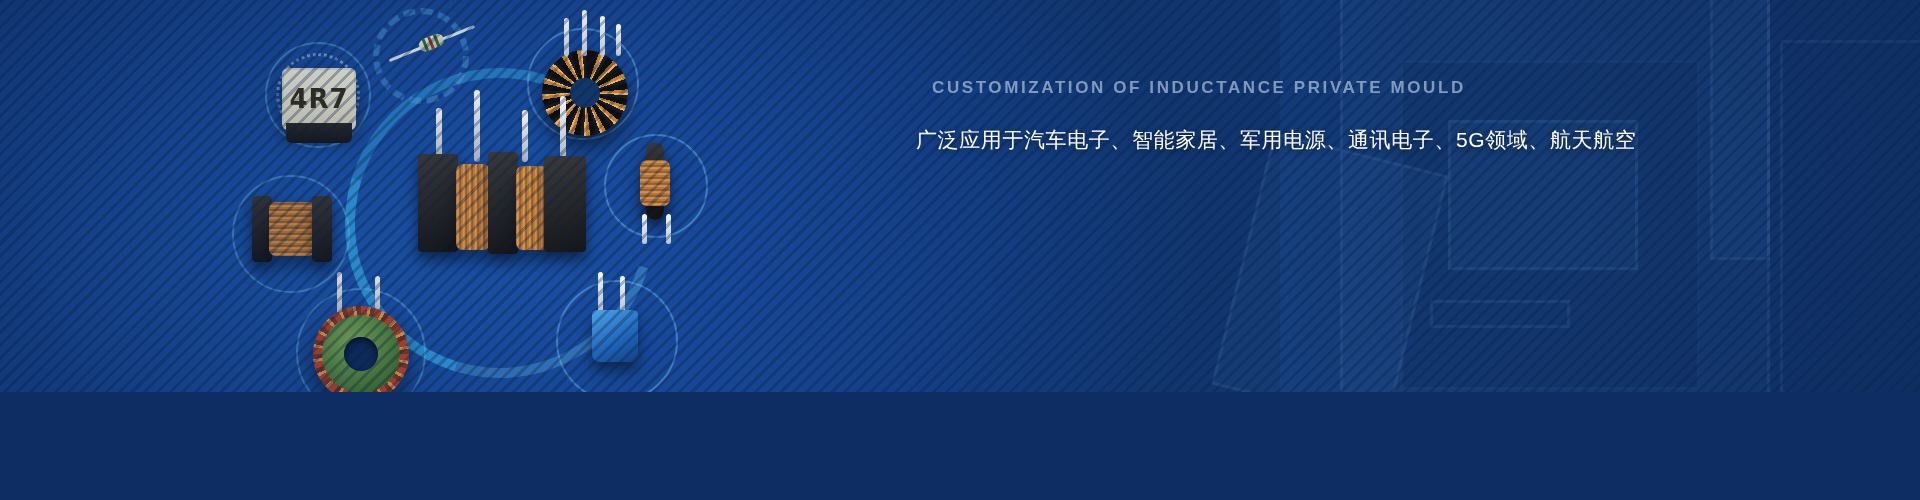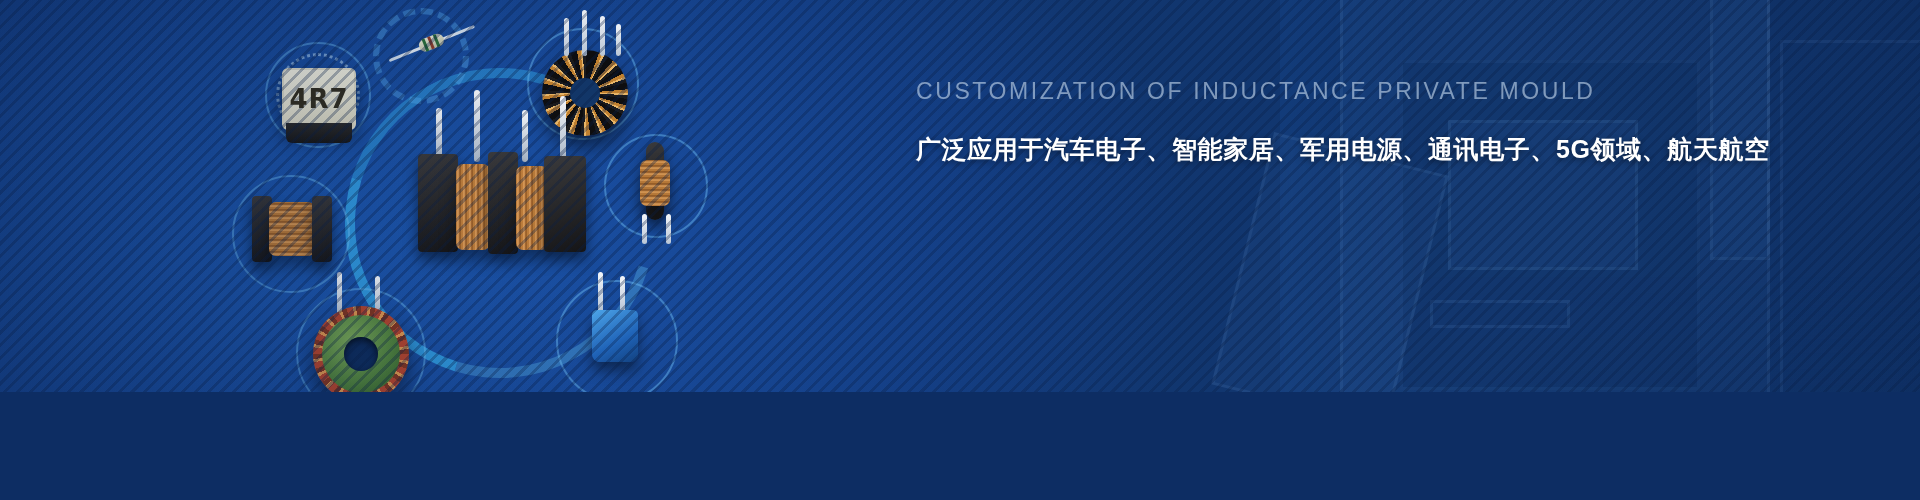--- a/index.html
+++ b/index.html
@@ -130,41 +130,41 @@
   .choke::after{content:"";position:absolute;inset:28px;border-radius:50%;background:#123668;}
   
   .blue-cap{
     width:46px;height:52px;border-radius:5px 5px 8px 8px;
     background:linear-gradient(150deg,#4da5e8,#1f63b8 60%,#12417f);
     box-shadow:0 9px 14px rgba(0,0,0,.45);
   }
   
   .content{position:absolute;left:916px;top:78px;width:700px;}
   .eyebrow{
-    font-size:23px;letter-spacing:2.6px;color:rgba(197,216,238,.62);
-    font-weight:400;white-space:nowrap;margin:0 0 6px 0;
+    font-size:17px;letter-spacing:2.6px;color:rgba(197,216,238,.62);
+    font-weight:700;white-space:nowrap;margin:0 0 6px 16px;
   }
   .headline{
     font-size:74px;font-weight:700;line-height:1.06;letter-spacing:2px;
     margin:0 0 2px 0;white-space:nowrap;
     text-shadow:0 5px 14px rgba(3,20,50,.55);
   }
   .headline .w{color:#ffffff;}
   .headline .y{color:#f5c524;}
   .feature-bar{
     margin-top:16px;display:inline-block;background:#0f76d0;
     padding:13px 20px 14px 20px;white-space:nowrap;
     box-shadow:0 6px 18px rgba(4,26,62,.40);
   }
   .feature-bar .txt{
     color:#ffffff;font-size:22px;font-weight:700;letter-spacing:.5px;
     text-shadow:0 2px 5px rgba(0,0,0,.35);
   }
   .tagline{
-    margin-top:28px;color:#ffffff;font-size:25px;font-weight:700;letter-spacing:.6px;
+    margin-top:28px;color:#ffffff;font-size:21px;font-weight:400;letter-spacing:.6px;
     white-space:nowrap;text-shadow:0 2px 6px rgba(0,0,0,.45);
   }
 </style>
 </head>
 <body>
 
 <div class="banner">
 
   <div class="bg-base"></div>
 

